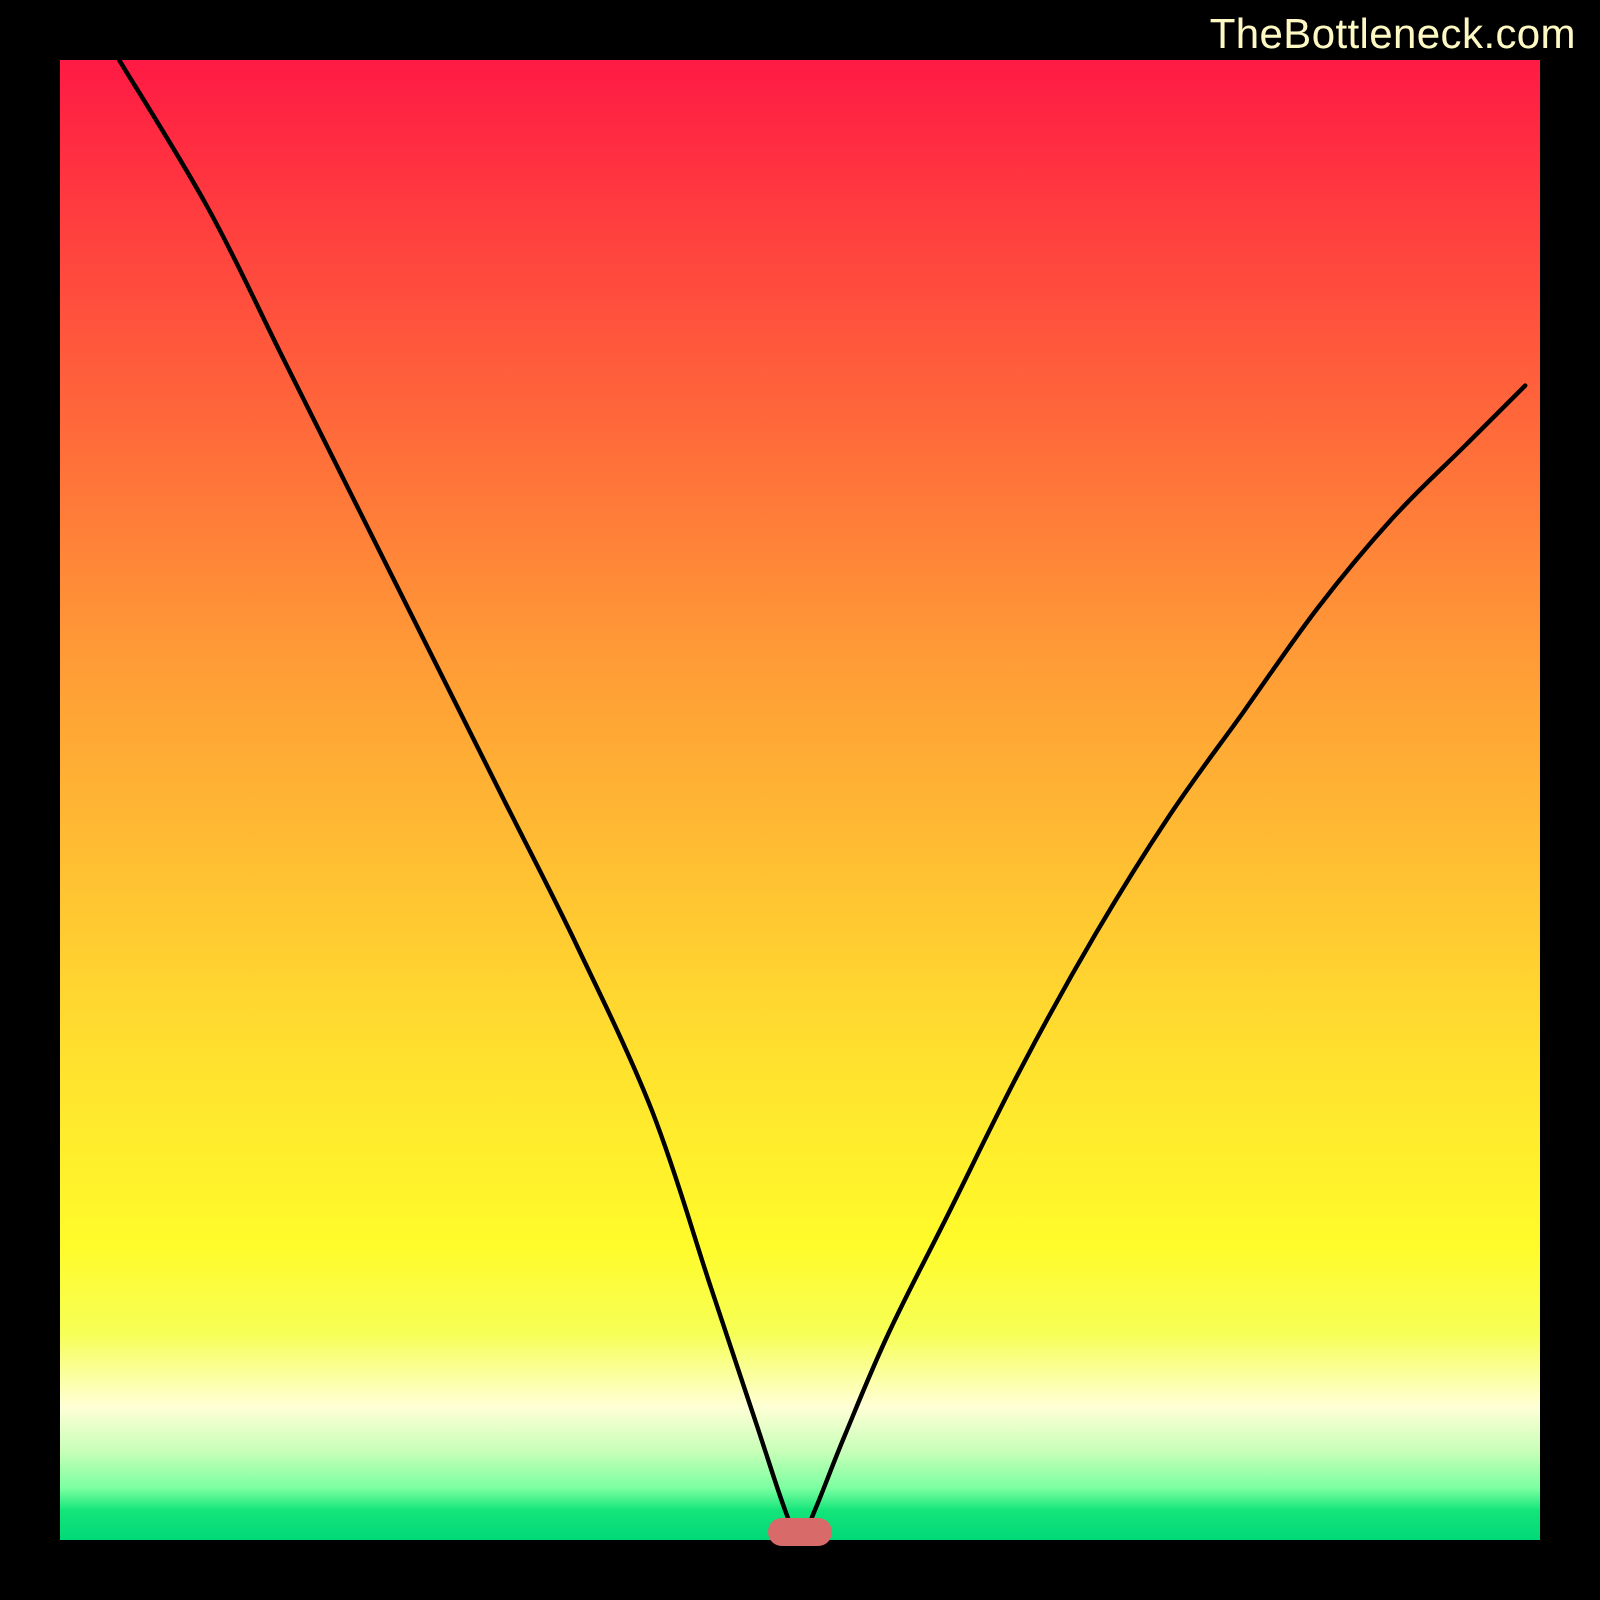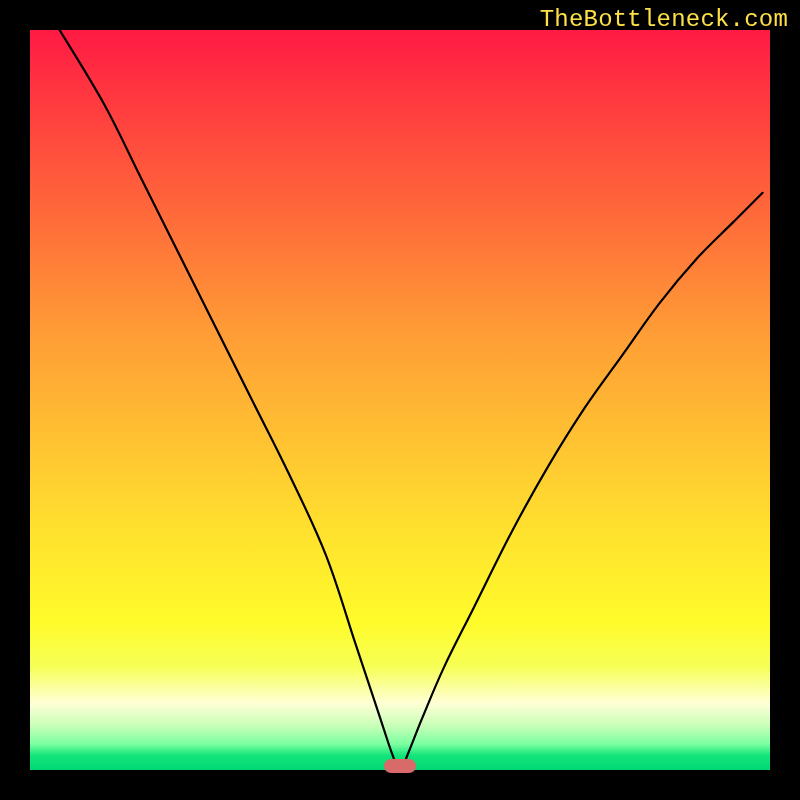--- a/index.html
+++ b/index.html
@@ -30,23 +30,23 @@
       #c8ffb8 94%,
       #7bffa0 96.5%,
       #14e57a 98%,
       #00d877 100%
     );
   }
   .watermark {
     position: absolute;
     top: 6px;
     right: 12px;
-    font-family: Liberation Mono, monospace;
-    font-size: 24px;
-    color: #fde047;
+    font-family: Liberation Sans, sans-serif;
+    font-size: 21px;
+    color: #fef9c3;
     font-weight: 500;
     letter-spacing: 0.2px;
   }
   .curve-svg {
     position: absolute;
     left: 0;
     top: 0;
     width: 740px;
     height: 740px;
   }

